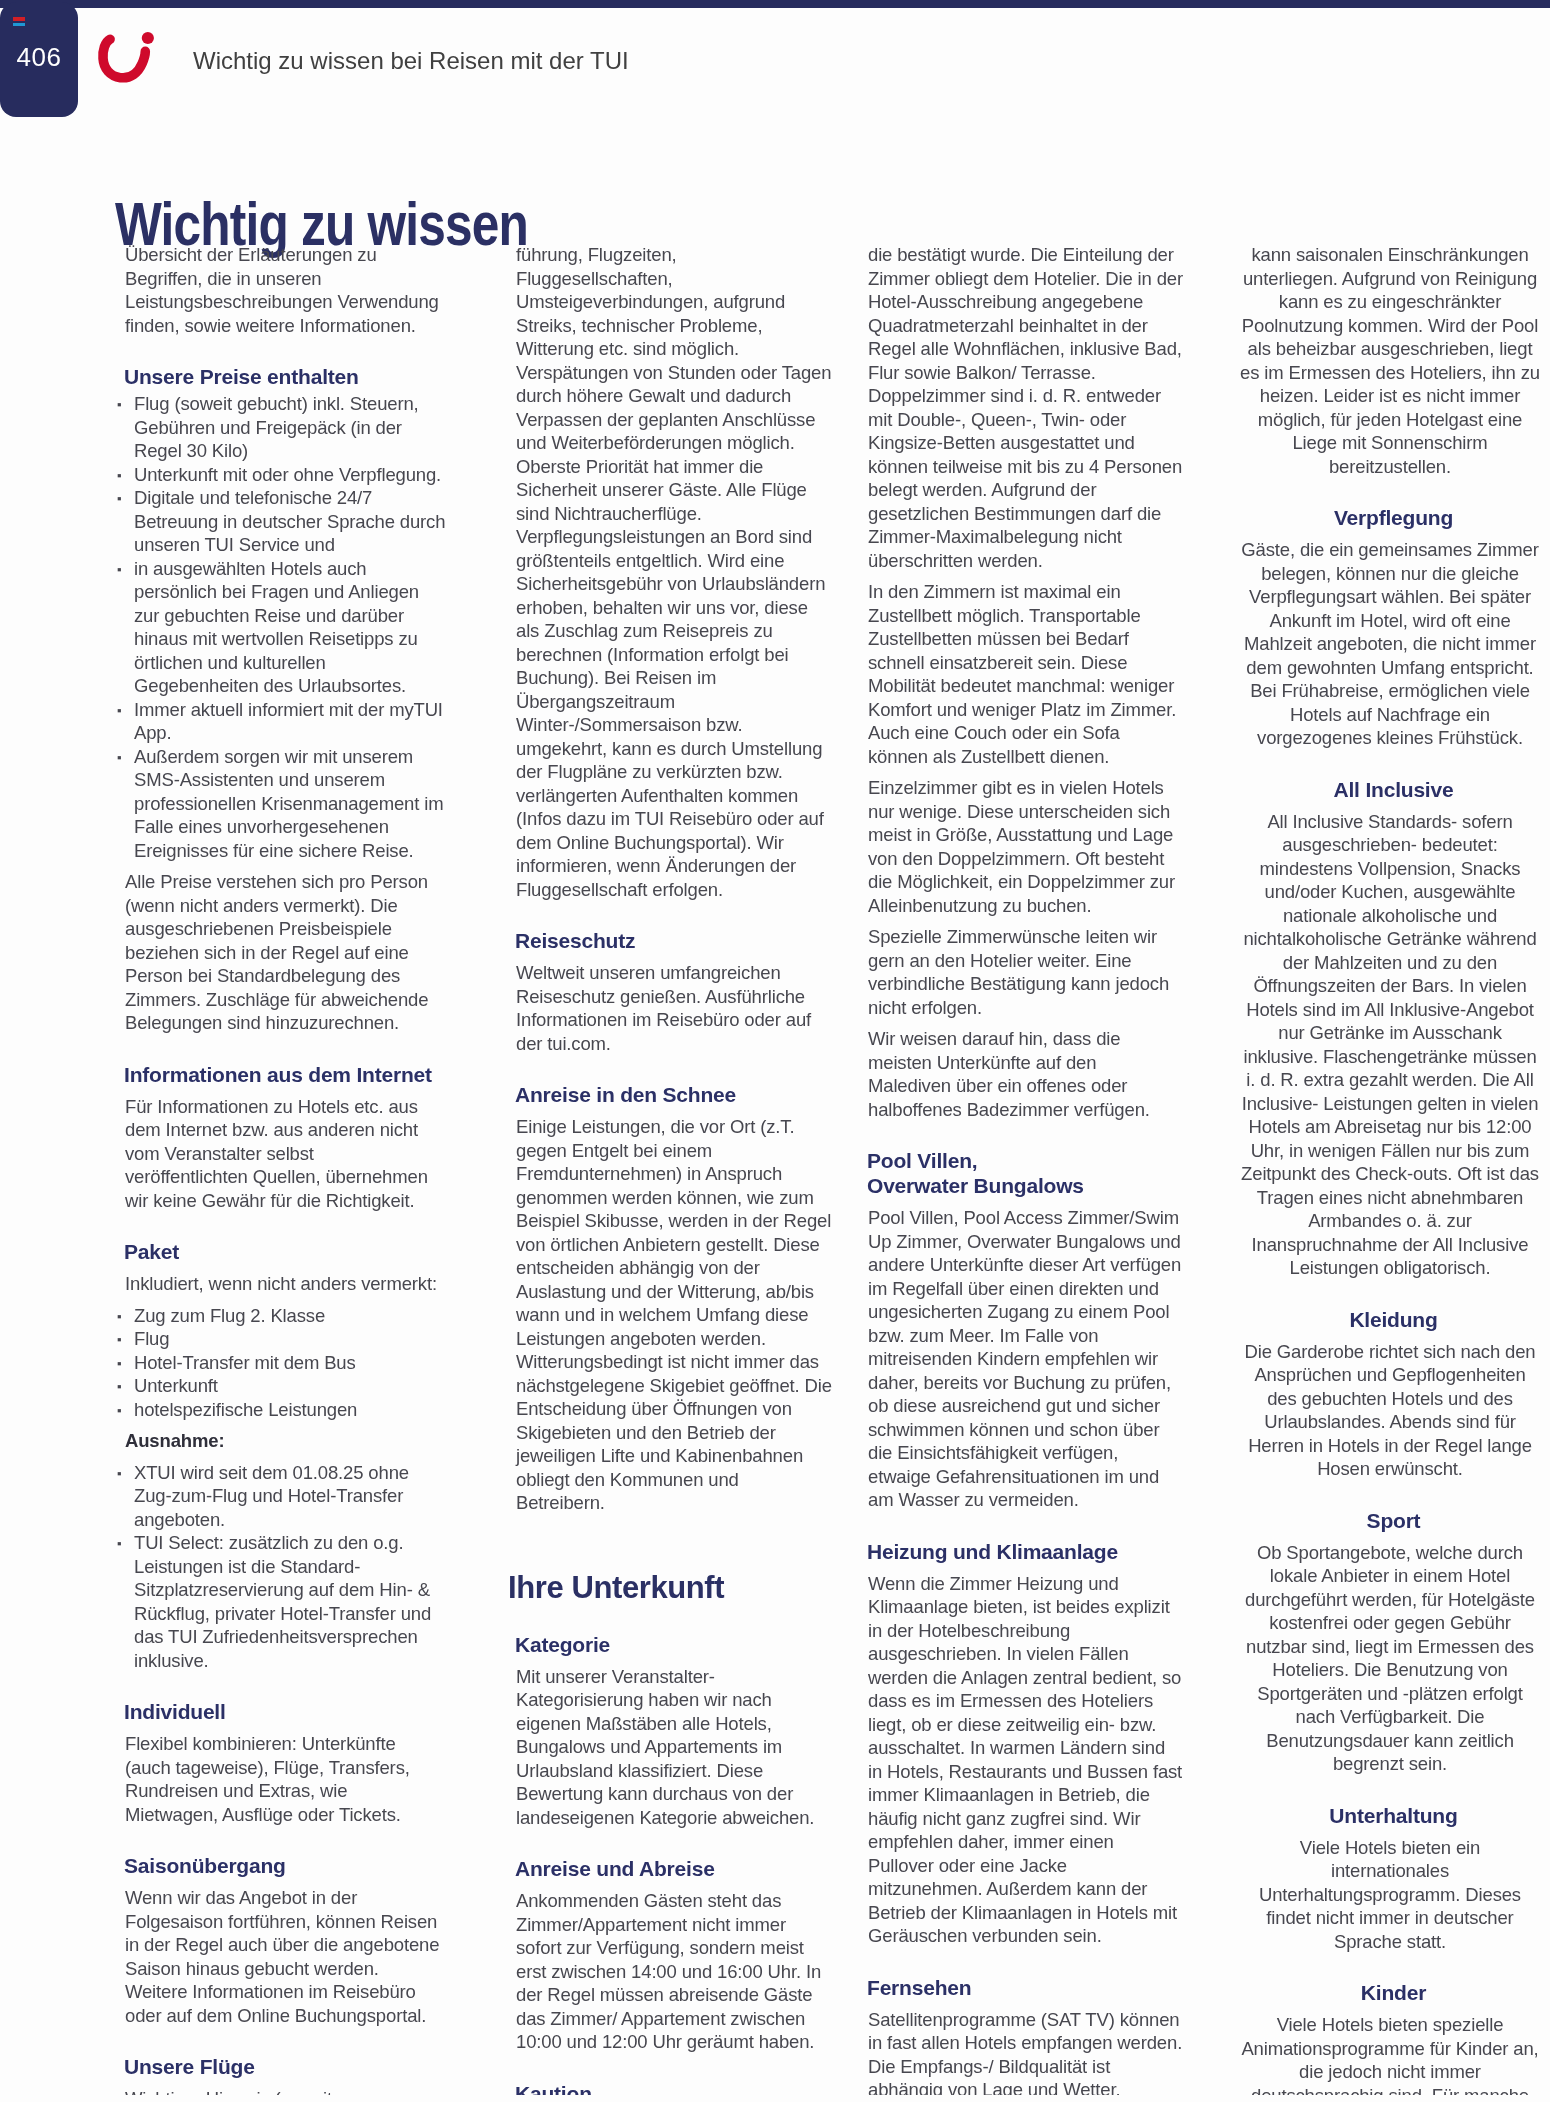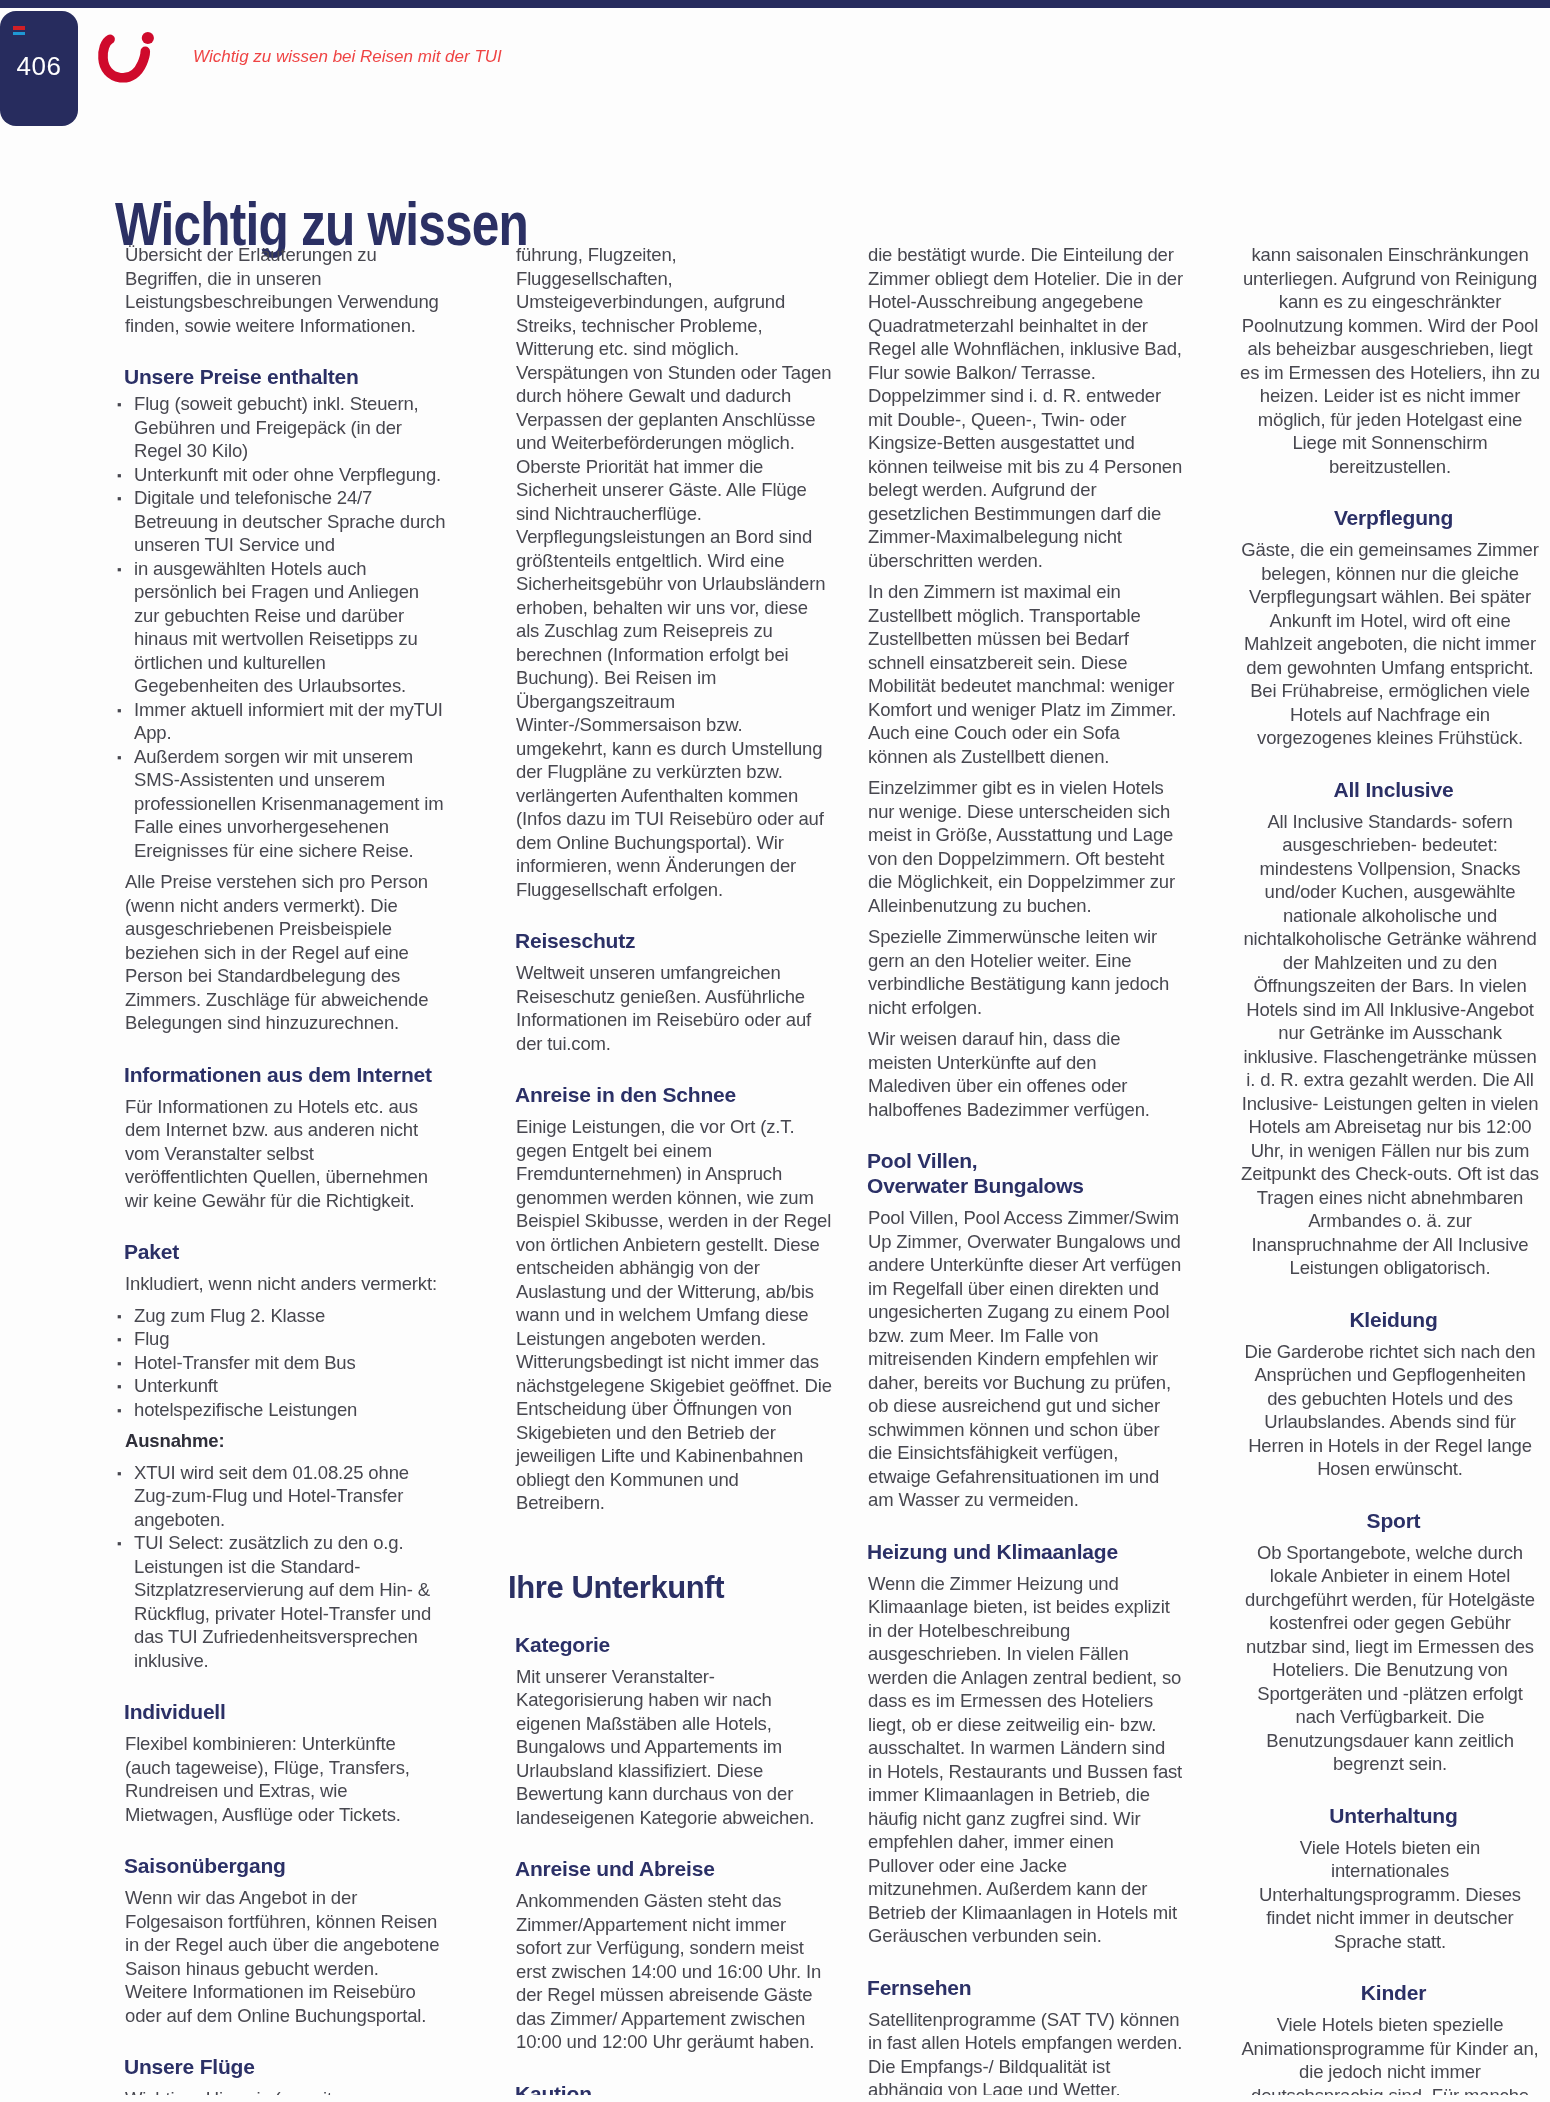--- a/index.html
+++ b/index.html
@@ -2,29 +2,29 @@
 <html lang="de"><head>
 <meta charset="utf-8">
 <style>
   html,body{margin:0;padding:0;background:#e8e8e8;}
   .page{
     position:relative;width:1550px;height:2102px;background:#fdfdfd;
     font-family:"Liberation Sans","DejaVu Sans",sans-serif;
     overflow:hidden;margin:0 auto;
   }
   .top-strip{position:absolute;left:0;top:0;width:100%;height:8px;background:#272c5e;}
-  .page-num-box{position:absolute;left:0;top:11px;width:78px;height:115px;background:#272c5e;border-radius:16px;}
+  .page-num-box{position:absolute;left:0;top:2px;width:78px;height:115px;background:#272c5e;border-radius:16px;}
   .mini-mark{position:absolute;left:13px;top:15px;width:12px;height:9px;}
   .mini-mark .bar{width:12px;height:3.5px;}
   .bar.red{background:#d21f26;margin-bottom:2px;}
   .bar.blue{background:#1f98d4;}
   .page-num{position:absolute;left:0;top:40px;width:78px;text-align:center;
     color:#ffffff;font-size:26px;letter-spacing:0.5px;}
   .tui-logo{position:absolute;left:96px;top:26px;width:64px;height:70px;}
-  .header-title{position:absolute;left:193px;top:47px;font-size:17px;color:#ef4444;letter-spacing:0;font-style:italic;}
+  .header-title{position:absolute;left:193px;top:47px;font-size:24px;color:#404040;letter-spacing:0;}
   .main-title{position:absolute;left:115px;top:146px;font-size:62px;font-weight:bold;color:#2b3064;
     letter-spacing:-1px;transform:scaleX(0.80);transform-origin:left top;white-space:nowrap;}
   .col{position:absolute;top:243px;height:1852px;overflow:hidden;
     font-size:18.5px;line-height:23.5px;color:#47474f;letter-spacing:-0.15px;
     text-align:left;overflow-wrap:break-word;}
   .col-1{left:117px;width:332px;}
   .col-2{left:508px;width:332px;}
   .col-3{left:860px;width:332px;}
   .col-4{left:1232px;width:316px;text-align:center;}
   .col p{margin:8px;}

